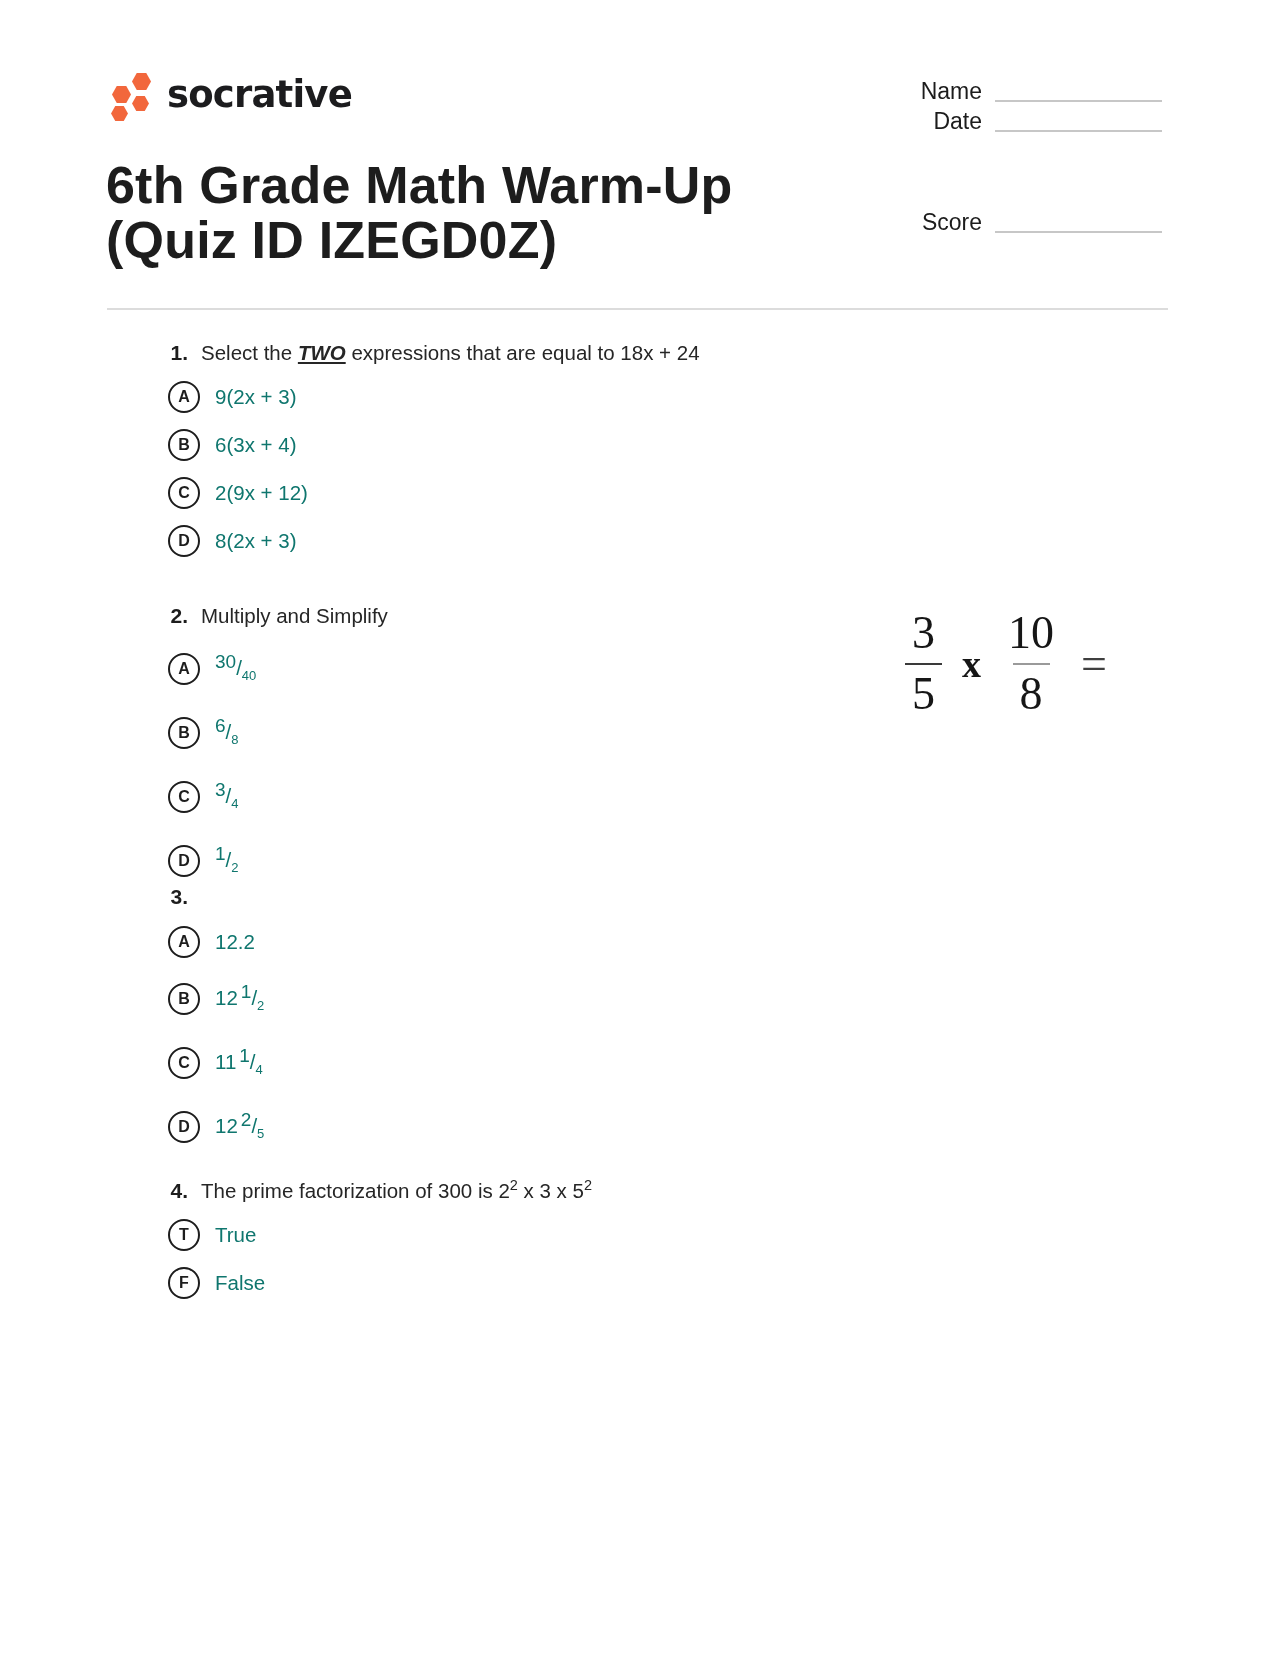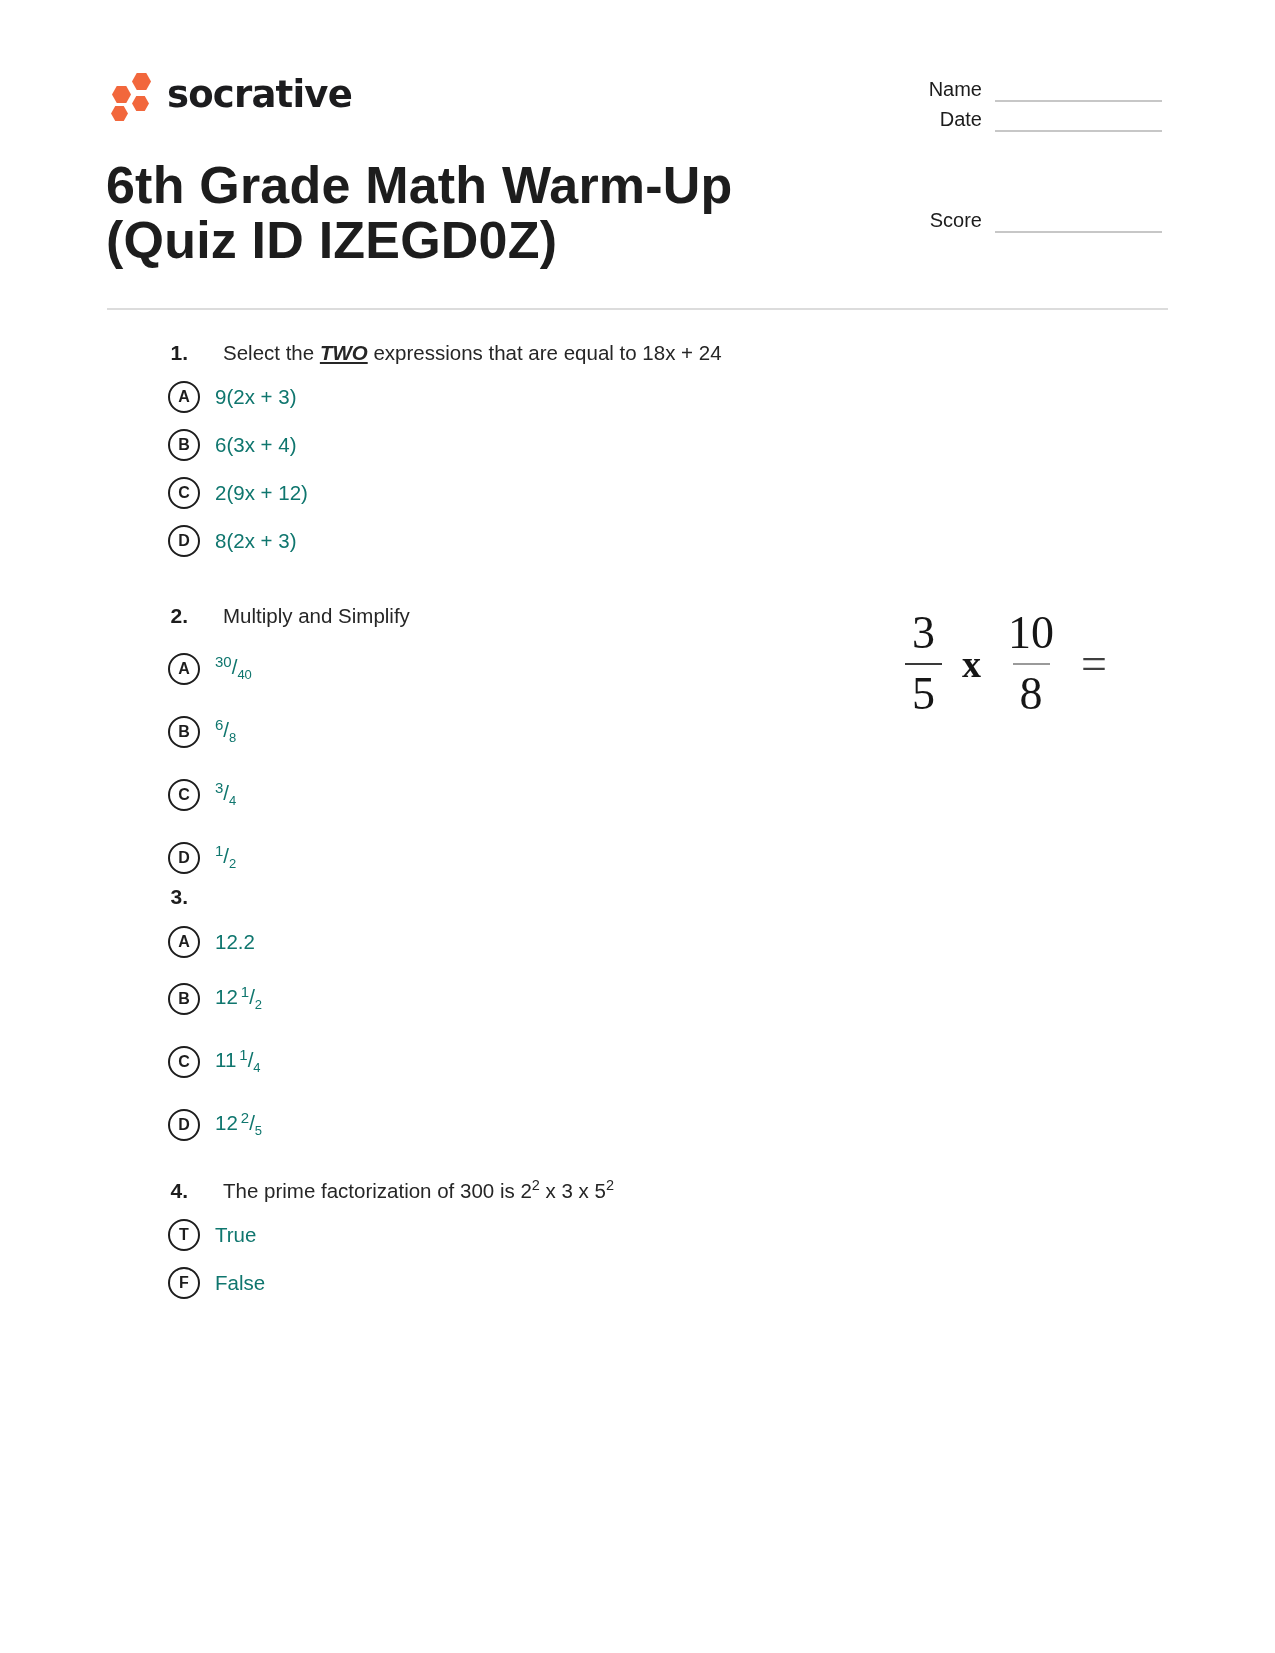--- a/index.html
+++ b/index.html
@@ -12,47 +12,47 @@
   .hex{position:absolute;background:#F2673C;
        clip-path:polygon(25% 0,75% 0,100% 50%,75% 100%,25% 100%,0 50%);}
   .hex1{left:27px;top:3px;width:19px;height:17px;}
   .hex2{left:7px;top:16px;width:19px;height:17px;}
   .hex3{left:27px;top:26px;width:17px;height:15px;}
   .hex4{left:6px;top:36px;width:17px;height:15px;}
   .wordmark{position:absolute;left:62px;top:3px;font-size:37px;font-weight:700;
             letter-spacing:-0.8px;color:#1c1c1e;font-family:"DejaVu Sans",sans-serif;}
 
   
-  .hfield-label{position:absolute;width:112px;text-align:right;font-size:20px;color:#1c1c1c;}
+  .hfield-label{position:absolute;width:112px;text-align:right;font-size:23px;color:#1c1c1c;}
   .hline{position:absolute;width:167px;height:0;border-top:2px solid #c7c7c7;}
 
   
   .title{position:absolute;left:106px;top:158px;width:720px;
          font-size:52px;line-height:55px;font-weight:700;color:#1d1d1d;letter-spacing:0.2px;}
 
   .divider{position:absolute;left:107px;top:308px;width:1061px;height:0;
            border-top:2px solid #dcdcdc;}
 
   
   .question{position:absolute;left:140px;width:720px;}
   .q-line{display:flex;align-items:baseline;font-size:20.5px;color:#262626;}
   .q-num{width:48px;min-width:48px;text-align:right;padding-right:13px;
          font-weight:700;font-size:21px;color:#1d1d1d;}
-  .q-text{line-height:26px;margin-left:22px;}
+  .q-text{line-height:26px;}
   .q-text .emph{font-weight:700;font-style:italic;text-decoration:underline;}
 
   .opt{display:flex;align-items:center;gap:15px;margin-left:28px;margin-top:14px;}
   .opt.tall{margin-top:16px;}
   .bubble{width:28px;height:28px;min-width:28px;border:2.5px solid #1d1d1d;border-radius:50%;
           display:flex;align-items:center;justify-content:center;
           font-weight:700;font-size:16px;color:#1d1d1d;}
   .opt-text{font-size:20.5px;color:#0f766e;line-height:34px;}
 
   
-  .fn{font-size:15px;vertical-align:7px;}
+  .fn{font-size:19px;vertical-align:7px;}
   .fd{font-size:13px;vertical-align:-5px;}
   .whole{margin-right:3px;}
   .exp{font-size:14.5px;vertical-align:8px;}
 
   
   .equation{position:absolute;left:905px;top:610px;display:flex;align-items:center;gap:20px;
             font-family:"Liberation Serif",serif;color:#161616;}
   .frac{display:inline-flex;flex-direction:column;align-items:center;
         font-size:46px;line-height:1.02;}
   .frac .num{padding:0 7px 6px 7px;}

